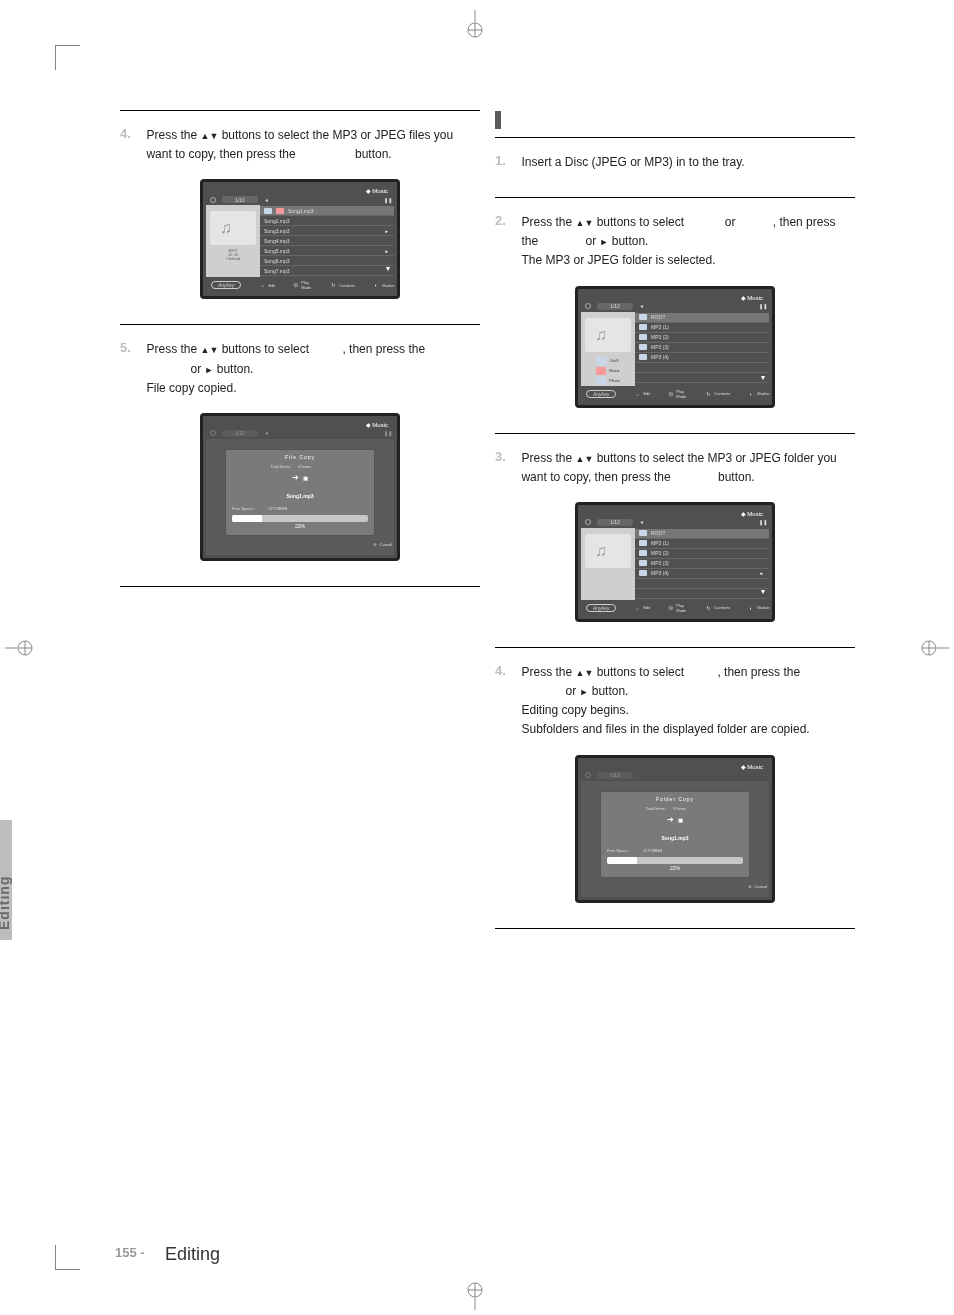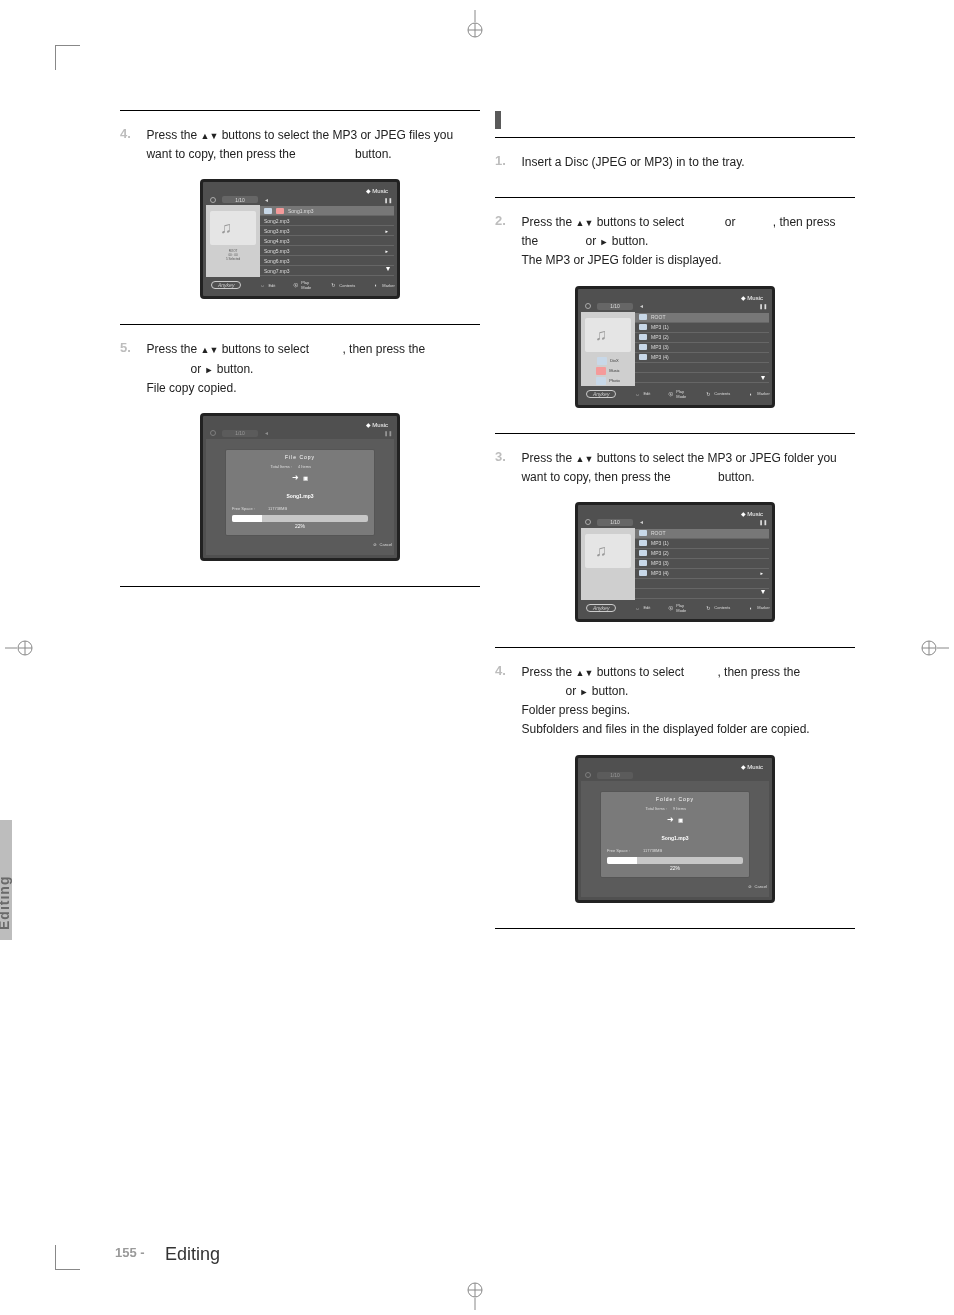--- a/index.html
+++ b/index.html
@@ -402,21 +402,21 @@
 
     <div class="step rule-top">
       <span class="step-num">1.</span>
       <span class="step-body">Insert a Disc (JPEG or MP3) in to the tray.</span>
     </div>
 
     <div class="step rule-top">
       <span class="step-num">2.</span>
       <span class="step-body">
         <span>Press the </span><span class="uptri"></span><span class="dntri"></span><span> buttons to select </span><b style="color:#fff">Music</b><span> or </span><b style="color:#fff">Photo</b><span>, then press the </span><b style="color:#fff">ENTER</b><span> or </span><span class="rtri"></span><span> button.</span><br>
-        <span>The MP3 or JPEG folder is displayed.</span>
+        <span>The MP3 or JPEG folder is selected.</span>
       </span>
 
       <div class="fig fig-rootlist">
         <div class="fig-outer">
           <div class="fig-title"><span>◆</span> <span>Music</span></div>
           <div class="fig-bar">
             <span class="dot"></span>
             <span class="track">1/10</span>
             <span style="margin-left:2px">◄</span>
             <span class="play">❚❚</span>
@@ -556,21 +556,21 @@
               </span>
           </div>
         </div>
       </div>
     </div>
 
     <div class="step rule-top">
       <span class="step-num">4.</span>
       <span class="step-body">
         <span>Press the </span><span class="uptri"></span><span class="dntri"></span><span> buttons to select </span><b style="color:#fff">Copy</b><span>, then press the </span><b style="color:#fff">ENTER</b><span> or </span><span class="rtri"></span><span> button.</span><br>
-        <span>Folder press begins.</span><br>
+        <span>Editing copy begins.</span><br>
         <span>Subfolders and files in the displayed folder are copied.</span>
       </span>
 
       <div class="fig">
         <div class="fig-outer">
           <div class="fig-title"><span>◆</span> <span>Music</span></div>
           <div class="fig-bar" style="opacity:.5">
             <span class="dot"></span>
             <span class="track">1/10</span>
           </div>

